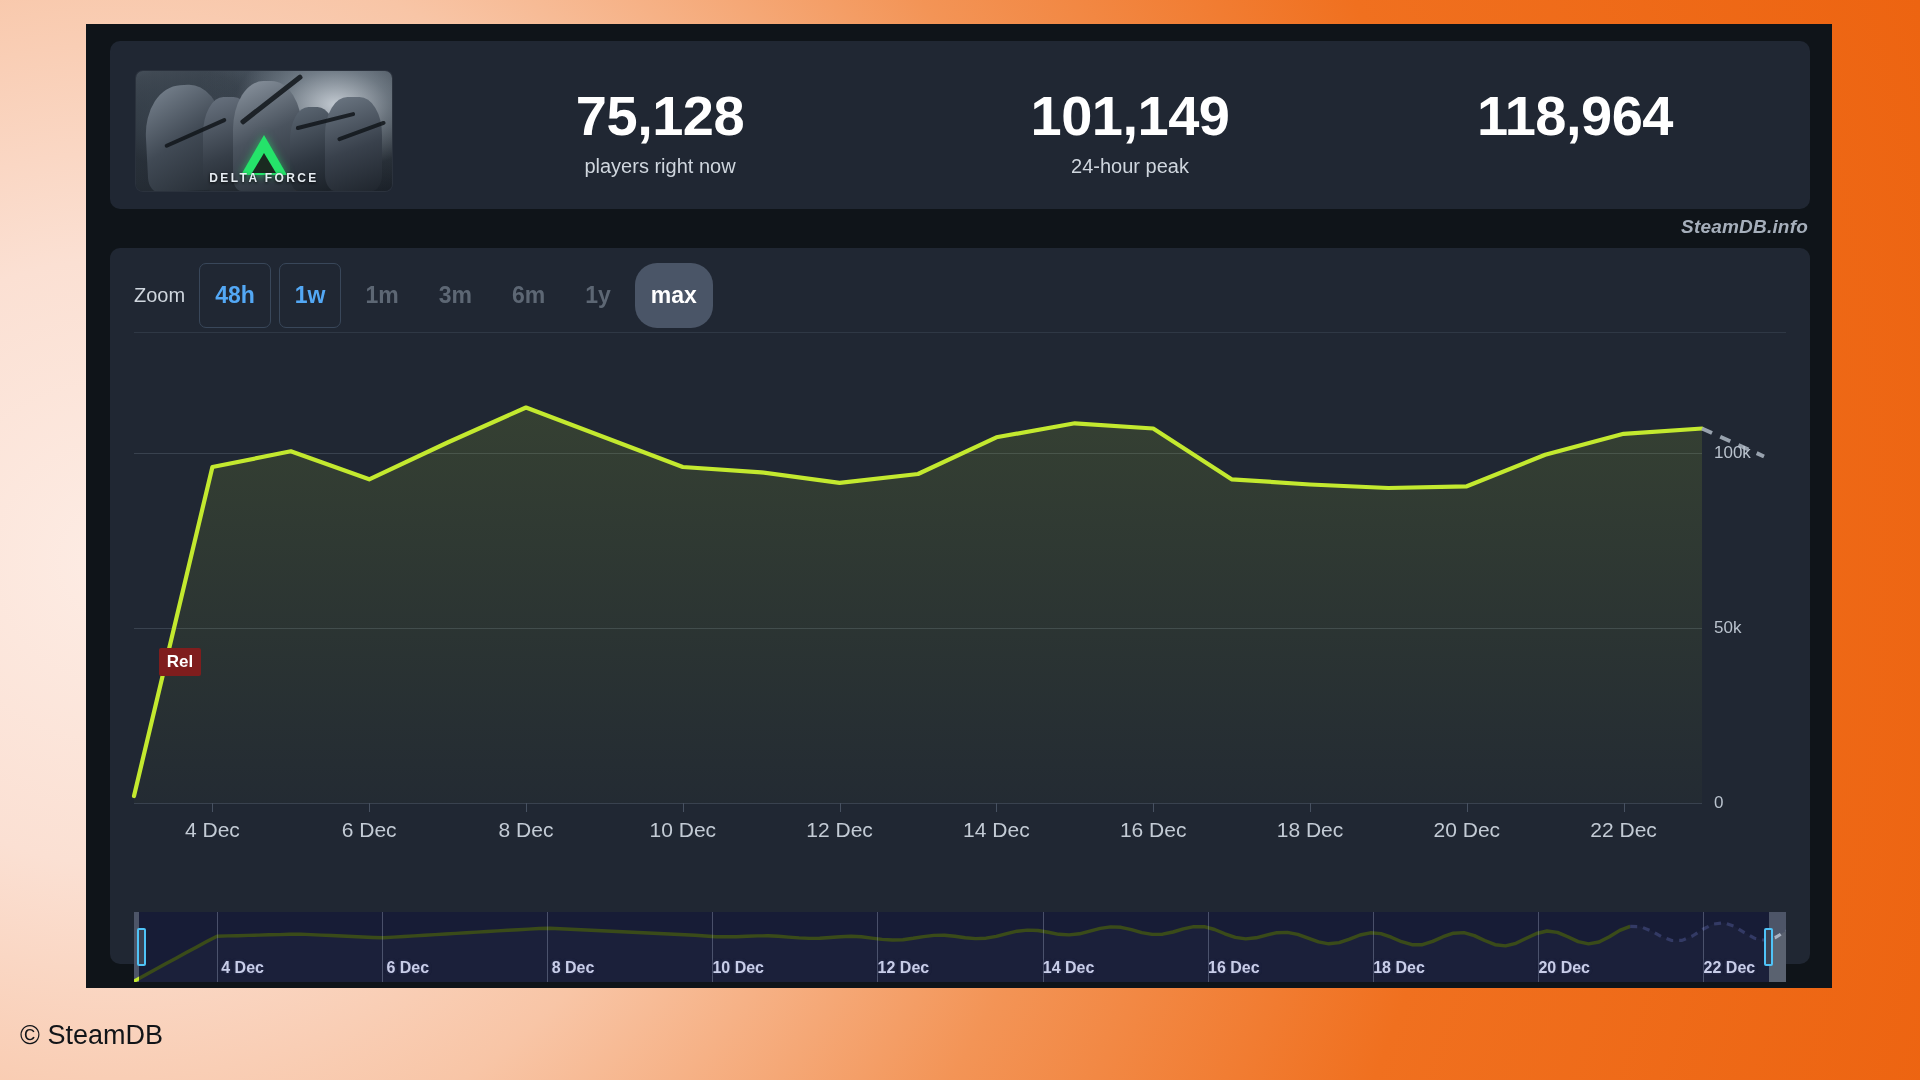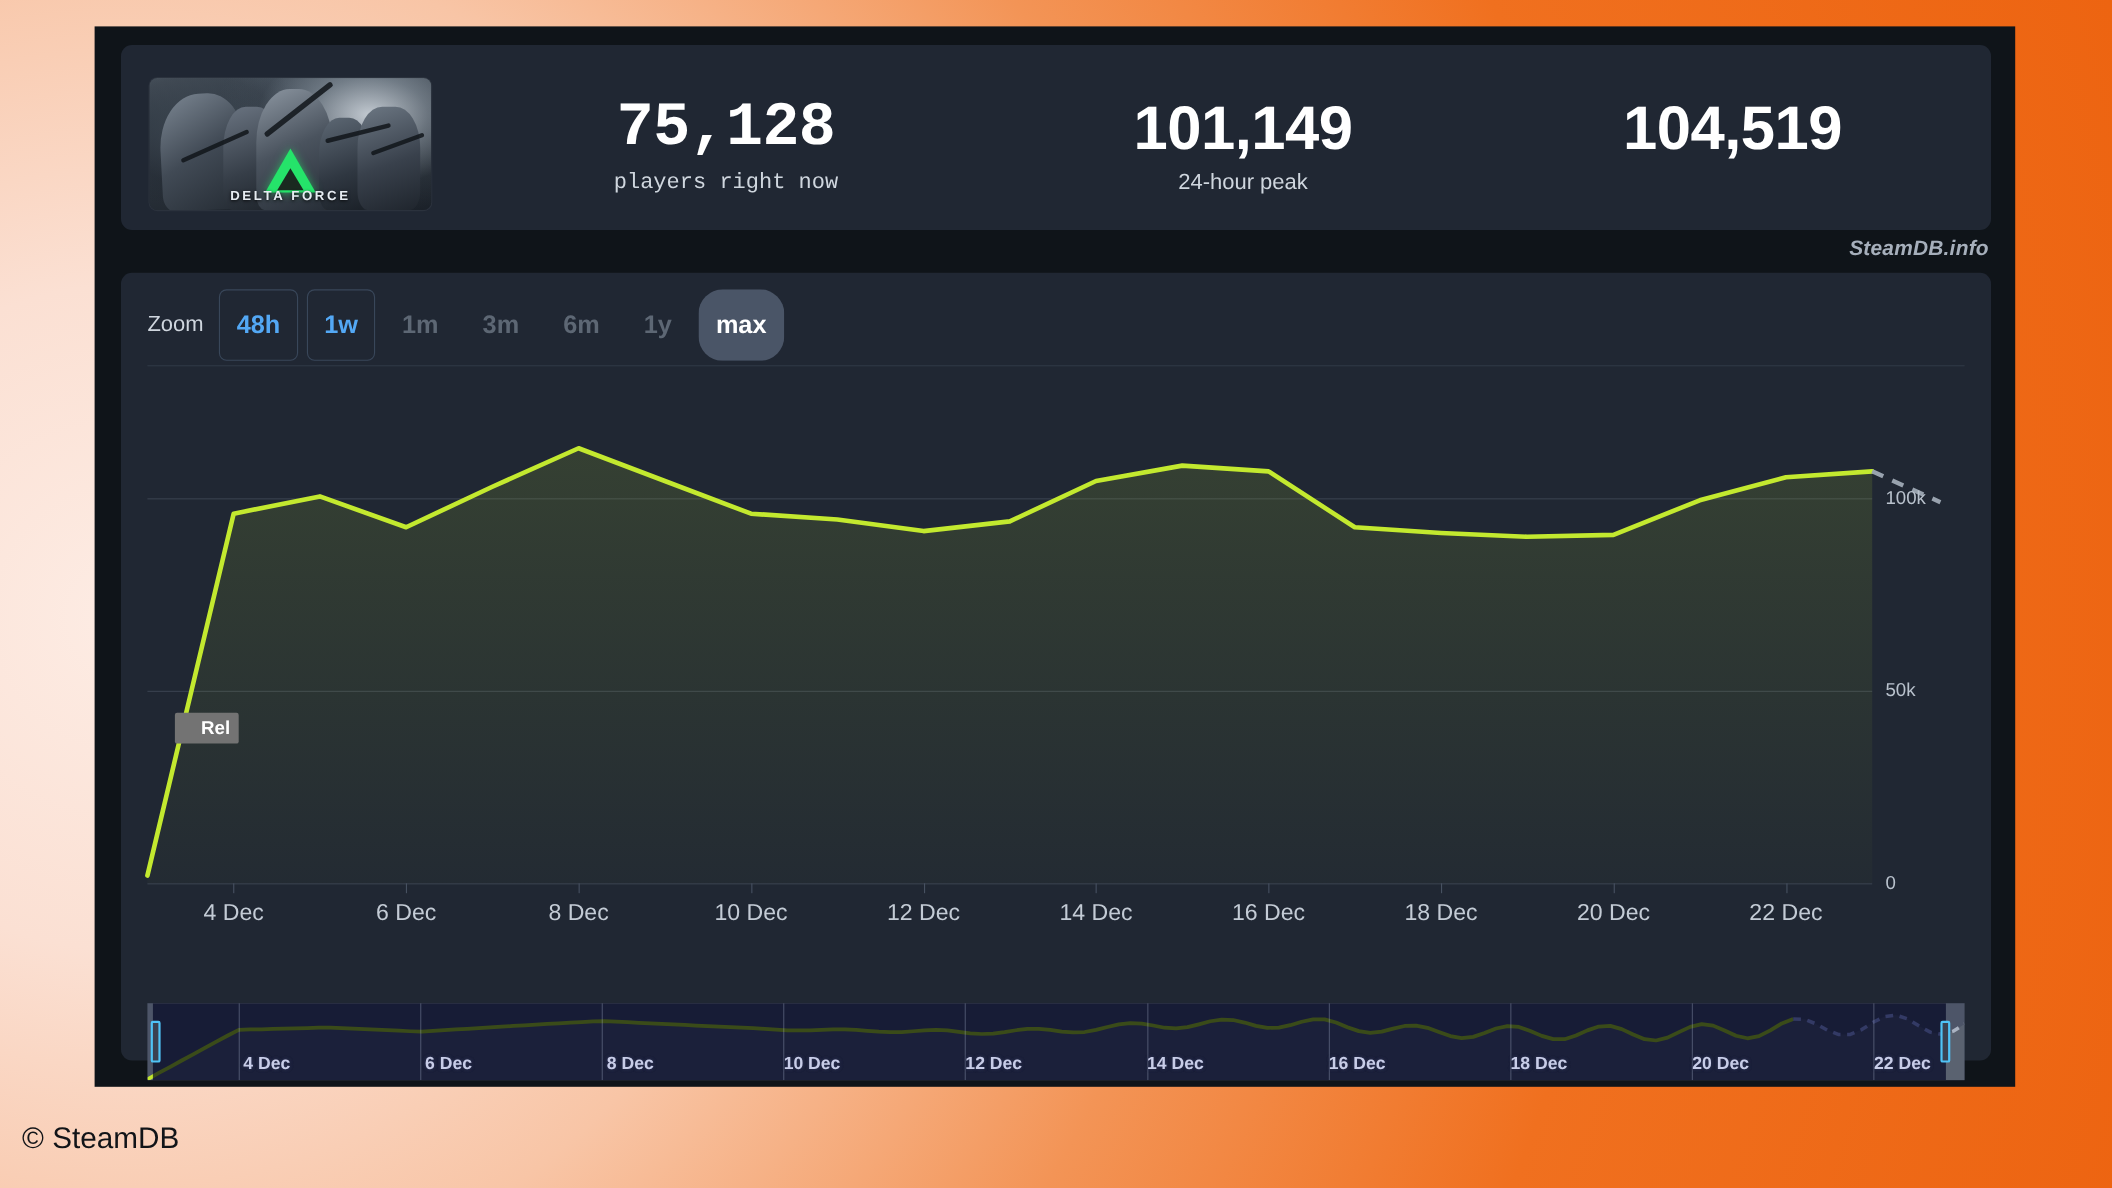--- a/index.html
+++ b/index.html
@@ -64,21 +64,21 @@
     color:#e6ecf2; font-size:12px; font-weight:bold; letter-spacing:2.4px;
     text-shadow:0 1px 3px rgba(0,0,0,.9);
   }
 
   .stat{ position:absolute; top:46px; text-align:center; }
   .stat .val{
     color:#ffffff; font-size:56px; font-weight:bold; line-height:1.05;
     letter-spacing:-0.5px; white-space:nowrap;
   }
   .stat .lbl{ color:#cfd6de; font-size:20px; margin-top:9px; white-space:nowrap; }
-  #stat-now{  left:400px; width:300px;font-family:Liberation Mono, monospace; }
+  #stat-now{  left:400px; width:300px; }
   #stat-24h{  left:870px; width:300px; }
   #stat-all{  left:1230px; width:470px; }
 
   
   .watermark{
     position:absolute; right:24px; top:192px;
     color:#a6afbb; font-size:19px; font-style:italic; font-weight:bold;
     letter-spacing:.2px;
   }
 
@@ -122,22 +122,22 @@
     transform:translateY(-50%); text-align:left;
   }
   .xlabels{ position:absolute; left:0; top:470px; width:1568px; height:40px; }
   .xlabels span{
     position:absolute; transform:translateX(-50%);
     color:#c3cbd5; font-size:21px; white-space:nowrap;
   }
   .xtick{ position:absolute; top:455px; width:1px; height:9px; background:#475161; }
 
   .rel-flag{
-    position:absolute; background:#737373; color:#fff;
-    font-size:17px; font-weight:bold; padding:5px 8px 6px 24px; border-radius:2px;
+    position:absolute; background:#7f1d1d; color:#fff;
+    font-size:17px; font-weight:bold; padding:5px 8px 6px 8px; border-radius:2px;
     line-height:1;
   }
 
   
   .navigator{
     position:absolute; left:24px; top:664px; width:1652px; height:70px;
     background:#4d5568; overflow:hidden;
   }
   .nav-mask{ position:absolute; top:0; height:70px; background:#3c4379; opacity:.92; }
   .nav-dates{ position:absolute; left:0; top:0; width:1652px; height:70px; }
@@ -185,21 +185,21 @@
         <div class="val">75,128</div>
         <div class="lbl">players right now</div>
       </div>
 
       <div class="stat" id="stat-24h">
         <div class="val">101,149</div>
         <div class="lbl">24-hour peak</div>
       </div>
 
       <div class="stat" id="stat-all">
-        <div class="val">104,519</div>
+        <div class="val">118,964</div>
       </div>
     </div>
 
     <div class="watermark">SteamDB.info</div>
 
     <div class="chart-panel">
 
       <div class="zoom-row" id="zoom-row">
         <span class="zoom-label">Zoom</span>
       <button class="zbtn avail">48h</button>

